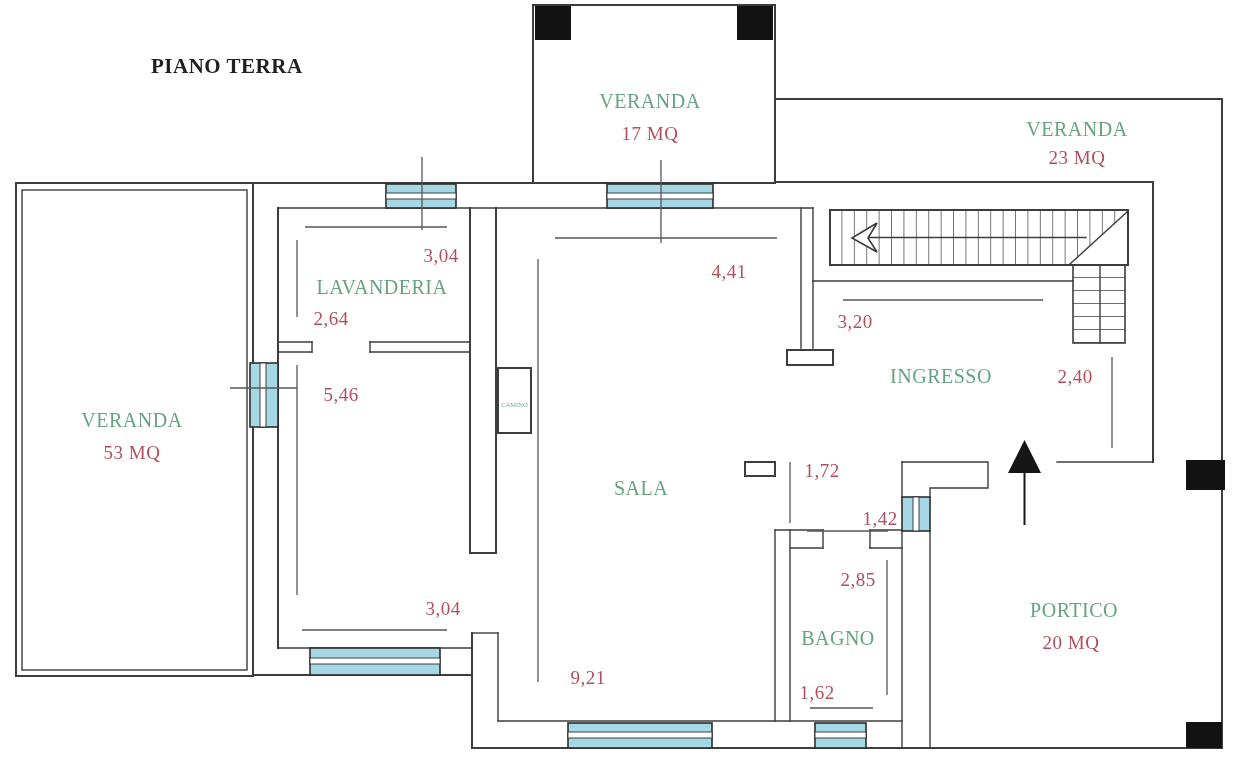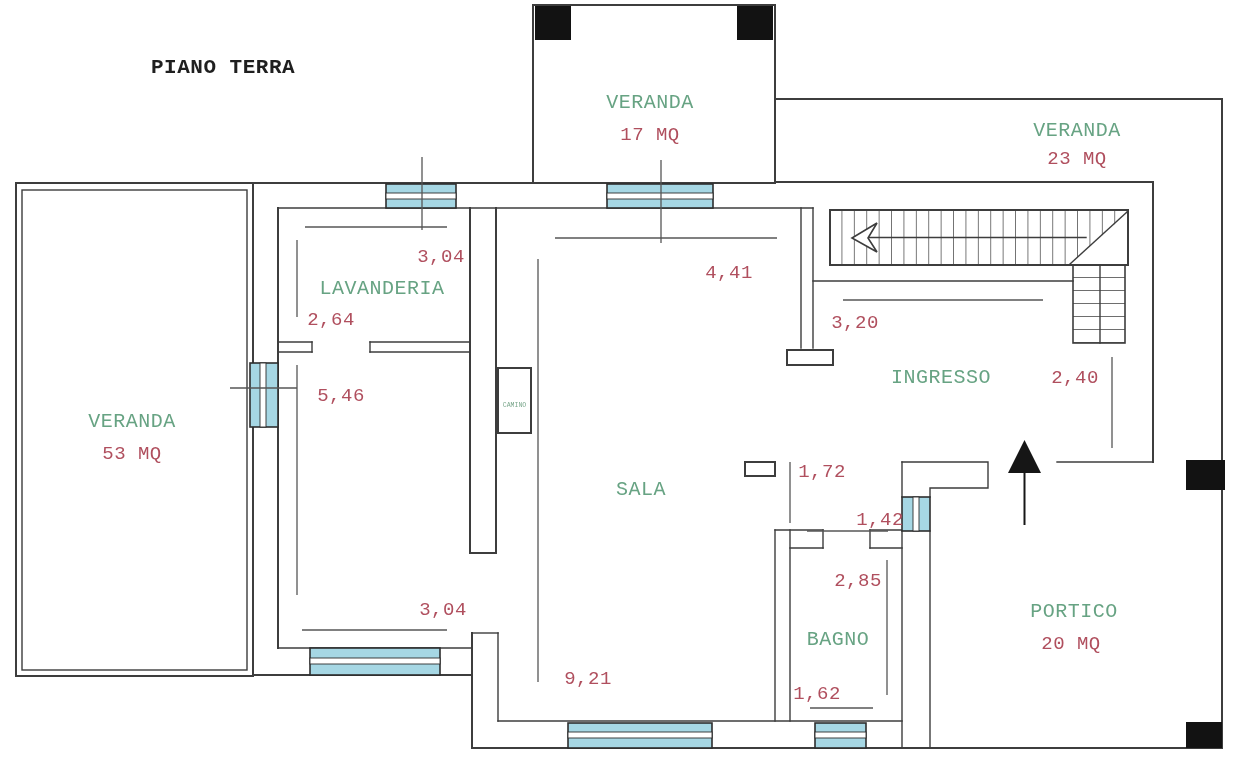--- a/index.html
+++ b/index.html
@@ -1,17 +1,17 @@
 <!DOCTYPE html>
 <html><head>
 <meta charset="utf-8">
 <style>
   html,body{margin:0;padding:0;background:#ffffff;}
   .page{position:relative;width:1239px;height:768px;background:#ffffff;overflow:hidden;
-        font-family:Liberation Mono, monospace;}
+        font-family:Liberation Serif, serif;}
   svg{position:absolute;left:0;top:0;}
   .wall{stroke:#3d3d3d;stroke-width:2;fill:none;stroke-linecap:square;}
   .thin{stroke-width:1.4;}
   .wallfill{fill:#ffffff;stroke:#3d3d3d;stroke-width:2;}
   .pillar{fill:#121212;stroke:none;}
   .dimline{stroke:#565656;stroke-width:1.3;fill:none;}
   .win{fill:#a6d7e4;stroke:#2e2e2e;stroke-width:1.6;}
   .glass{fill:#ffffff;stroke:#2e2e2e;stroke-width:0.9;}
   .room-label{fill:#67a383;font-size:20px;letter-spacing:0.5px;text-anchor:middle;}
   .dim-label{fill:#b04f5e;font-size:19px;letter-spacing:0.5px;text-anchor:middle;}

